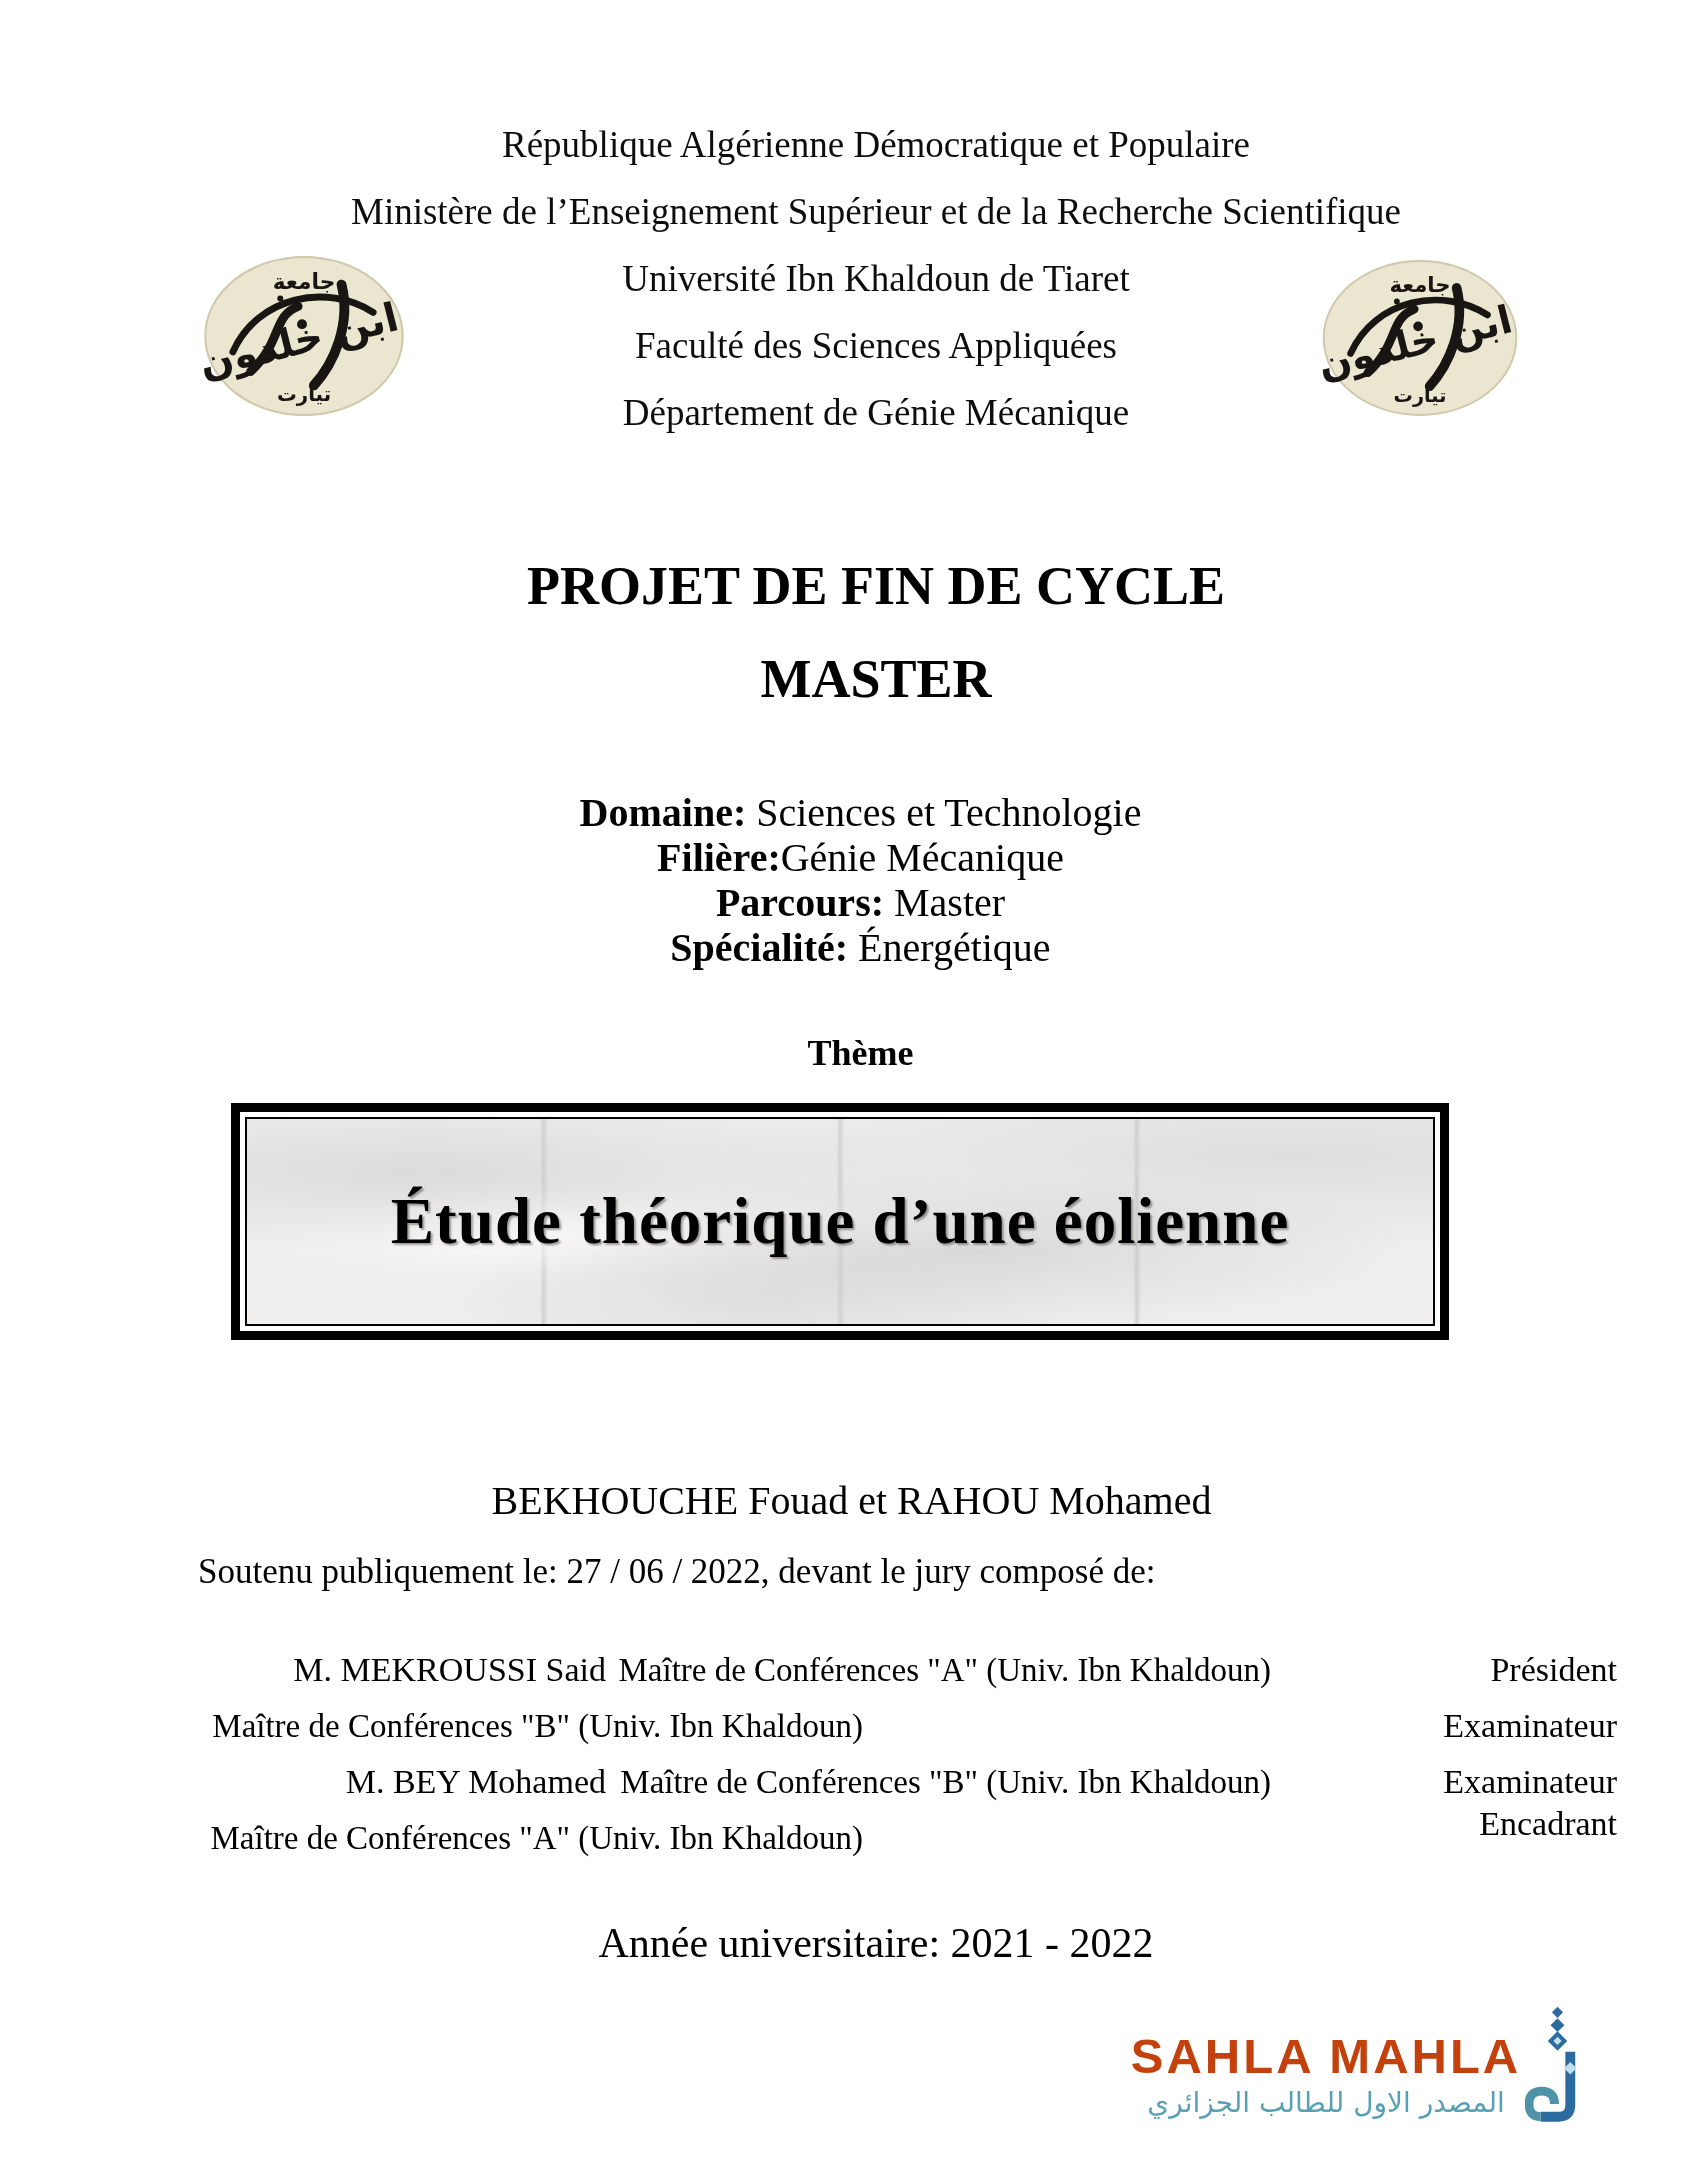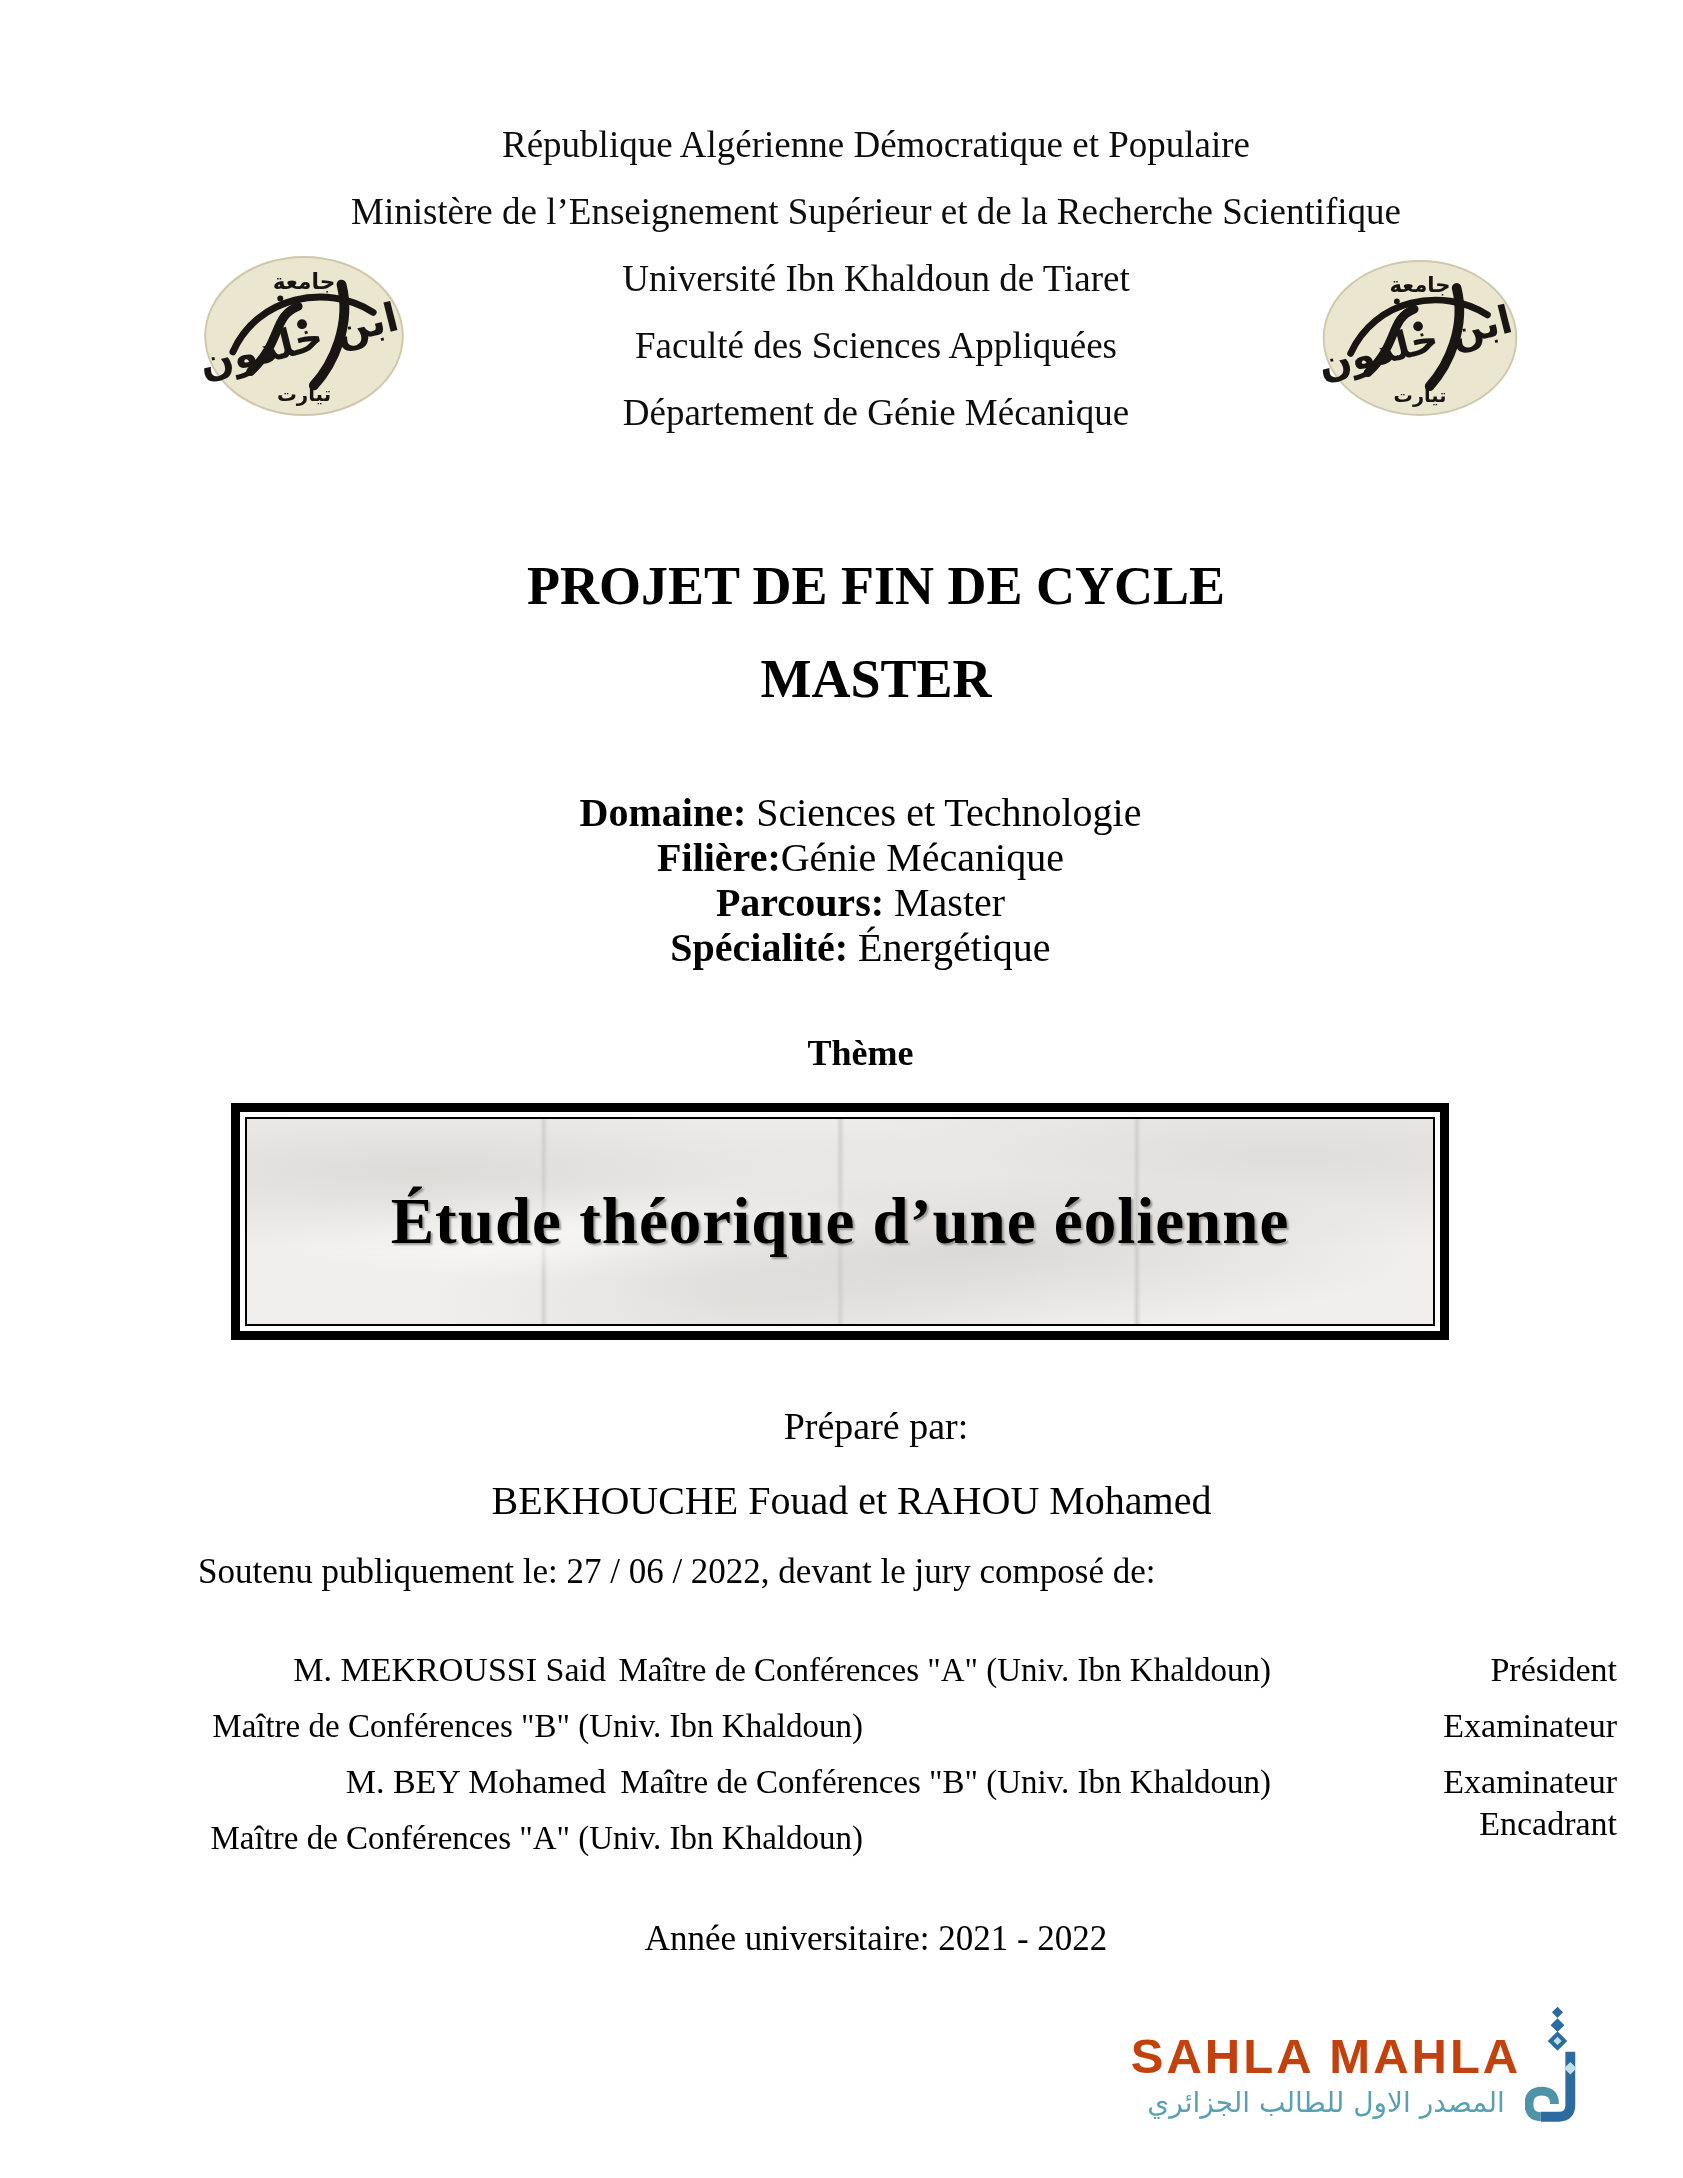--- a/index.html
+++ b/index.html
@@ -77,21 +77,21 @@
   
   .jury { position:absolute; top:1651px; left:198px; right:66px; font-size:34px;text-align:right; }
   .jury-row { display:flex; align-items:baseline; height:56px; }
   .jury-name  { width:408px; flex:0 0 408px; }
   .jury-grade { width:665px; flex:0 0 665px; font-size:33px; }
   .jury-role  { flex:1; }
   .raised { position:relative; top:-14px; }
   
   .year-line {
     position:absolute; top:1919px; left:69px; right:0;
-    text-align:center; font-size:35px;
+    text-align:center; font-size:42px;
   }
   .brand {
     position:absolute; top:2028px; left:1129px; width:465px;
     display:flex; align-items:flex-start;
     font-family:"Liberation Sans", sans-serif;
   }
   .brand-text { width:394px; text-align:center; }
   .brand-name {
     font-weight:bold; font-size:49px; letter-spacing:3px;
     color:#c2410c; white-space:nowrap;
@@ -156,21 +156,20 @@
     <div class="prog-line"><span class="b">Spécialité:</span><span> Énergétique</span></div>
   </div>
 
   <div class="theme-label">Thème</div>
   <div class="theme-box">
     <div class="theme-inner">
       <div class="theme-title">Étude théorique d’une éolienne</div>
     </div>
   </div>
 
-  <div class="prepared-label">Préparé par:</div>
   <div class="authors">BEKHOUCHE Fouad et RAHOU Mohamed</div>
 
   <div class="defense-line">Soutenu publiquement le: 27 / 06 / 2022, devant le jury composé de:</div>
 
   <div class="jury">
     <div class="jury-row">
       <span class="jury-name">M. MEKROUSSI Said</span>
       <span class="jury-grade">Maître de Conférences "A" (Univ. Ibn Khaldoun)</span>
       <span class="jury-role">Président</span>
     </div>

